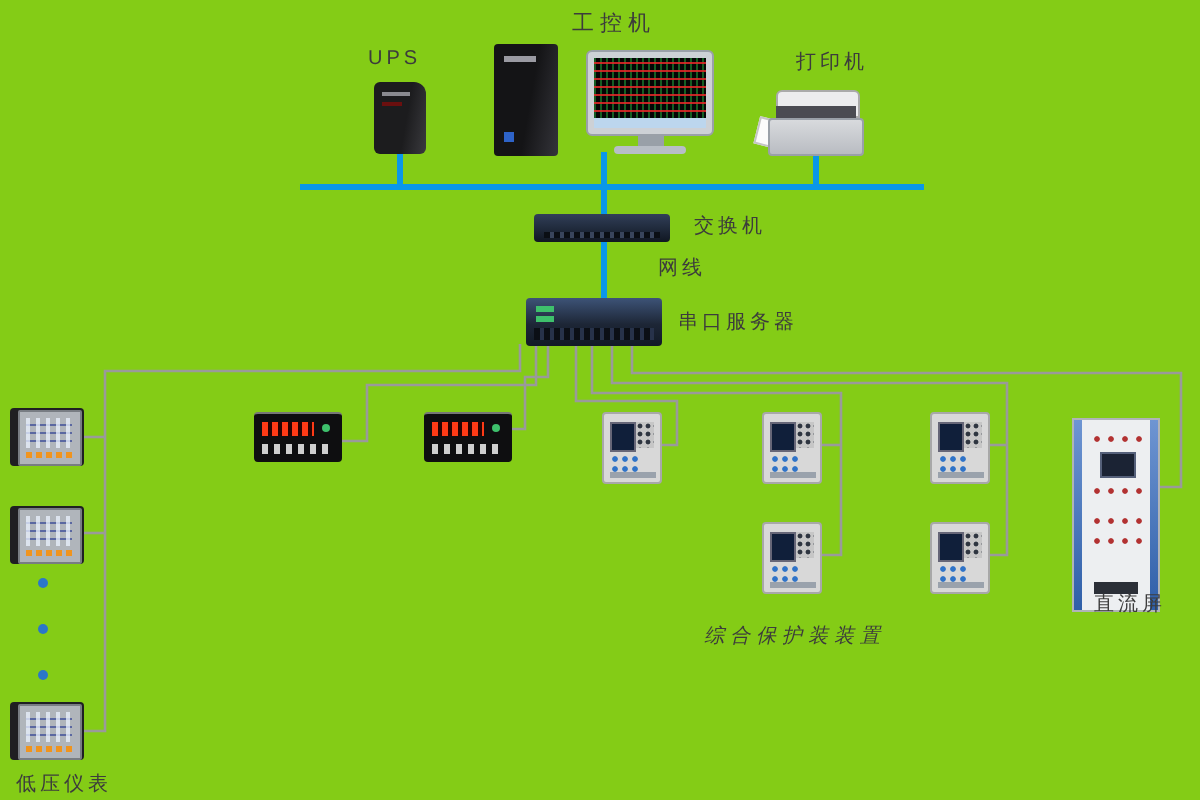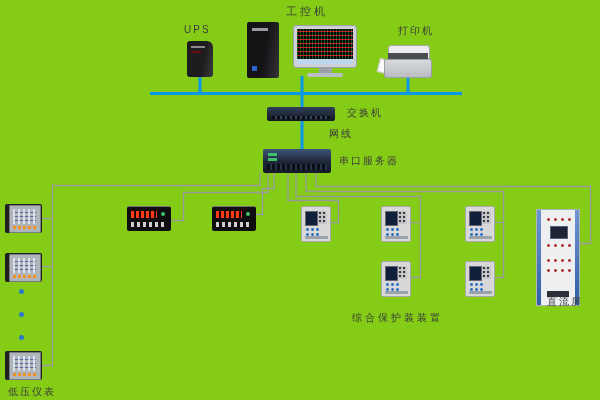--- a/index.html
+++ b/index.html
@@ -186,21 +186,21 @@
       <div class="grid"></div>
       <div class="dpad"></div>
       <div class="strip"></div>
   </div>
   <div class="dev prot p5">
     <div class="scr"></div>
       <div class="grid"></div>
       <div class="dpad"></div>
       <div class="strip"></div>
   </div>
-  <div class="lbl" style="left:352px;top:311px;letter-spacing:3px;">综合保护装装置</div>
+  <div class="lbl" style="left:352px;top:311px;letter-spacing:3px;font-style:italic;">综合保护装装置</div>
 
   <div class="dev dcpanel">
     <div class="row r1"></div>
     <div class="scr"></div>
     <div class="row r2"></div>
     <div class="row r3"></div>
     <div class="row r4"></div>
     <div class="slot"></div>
   </div>
   <div class="lbl" style="left:547px;top:295px;text-align:center;">直流屏</div>

